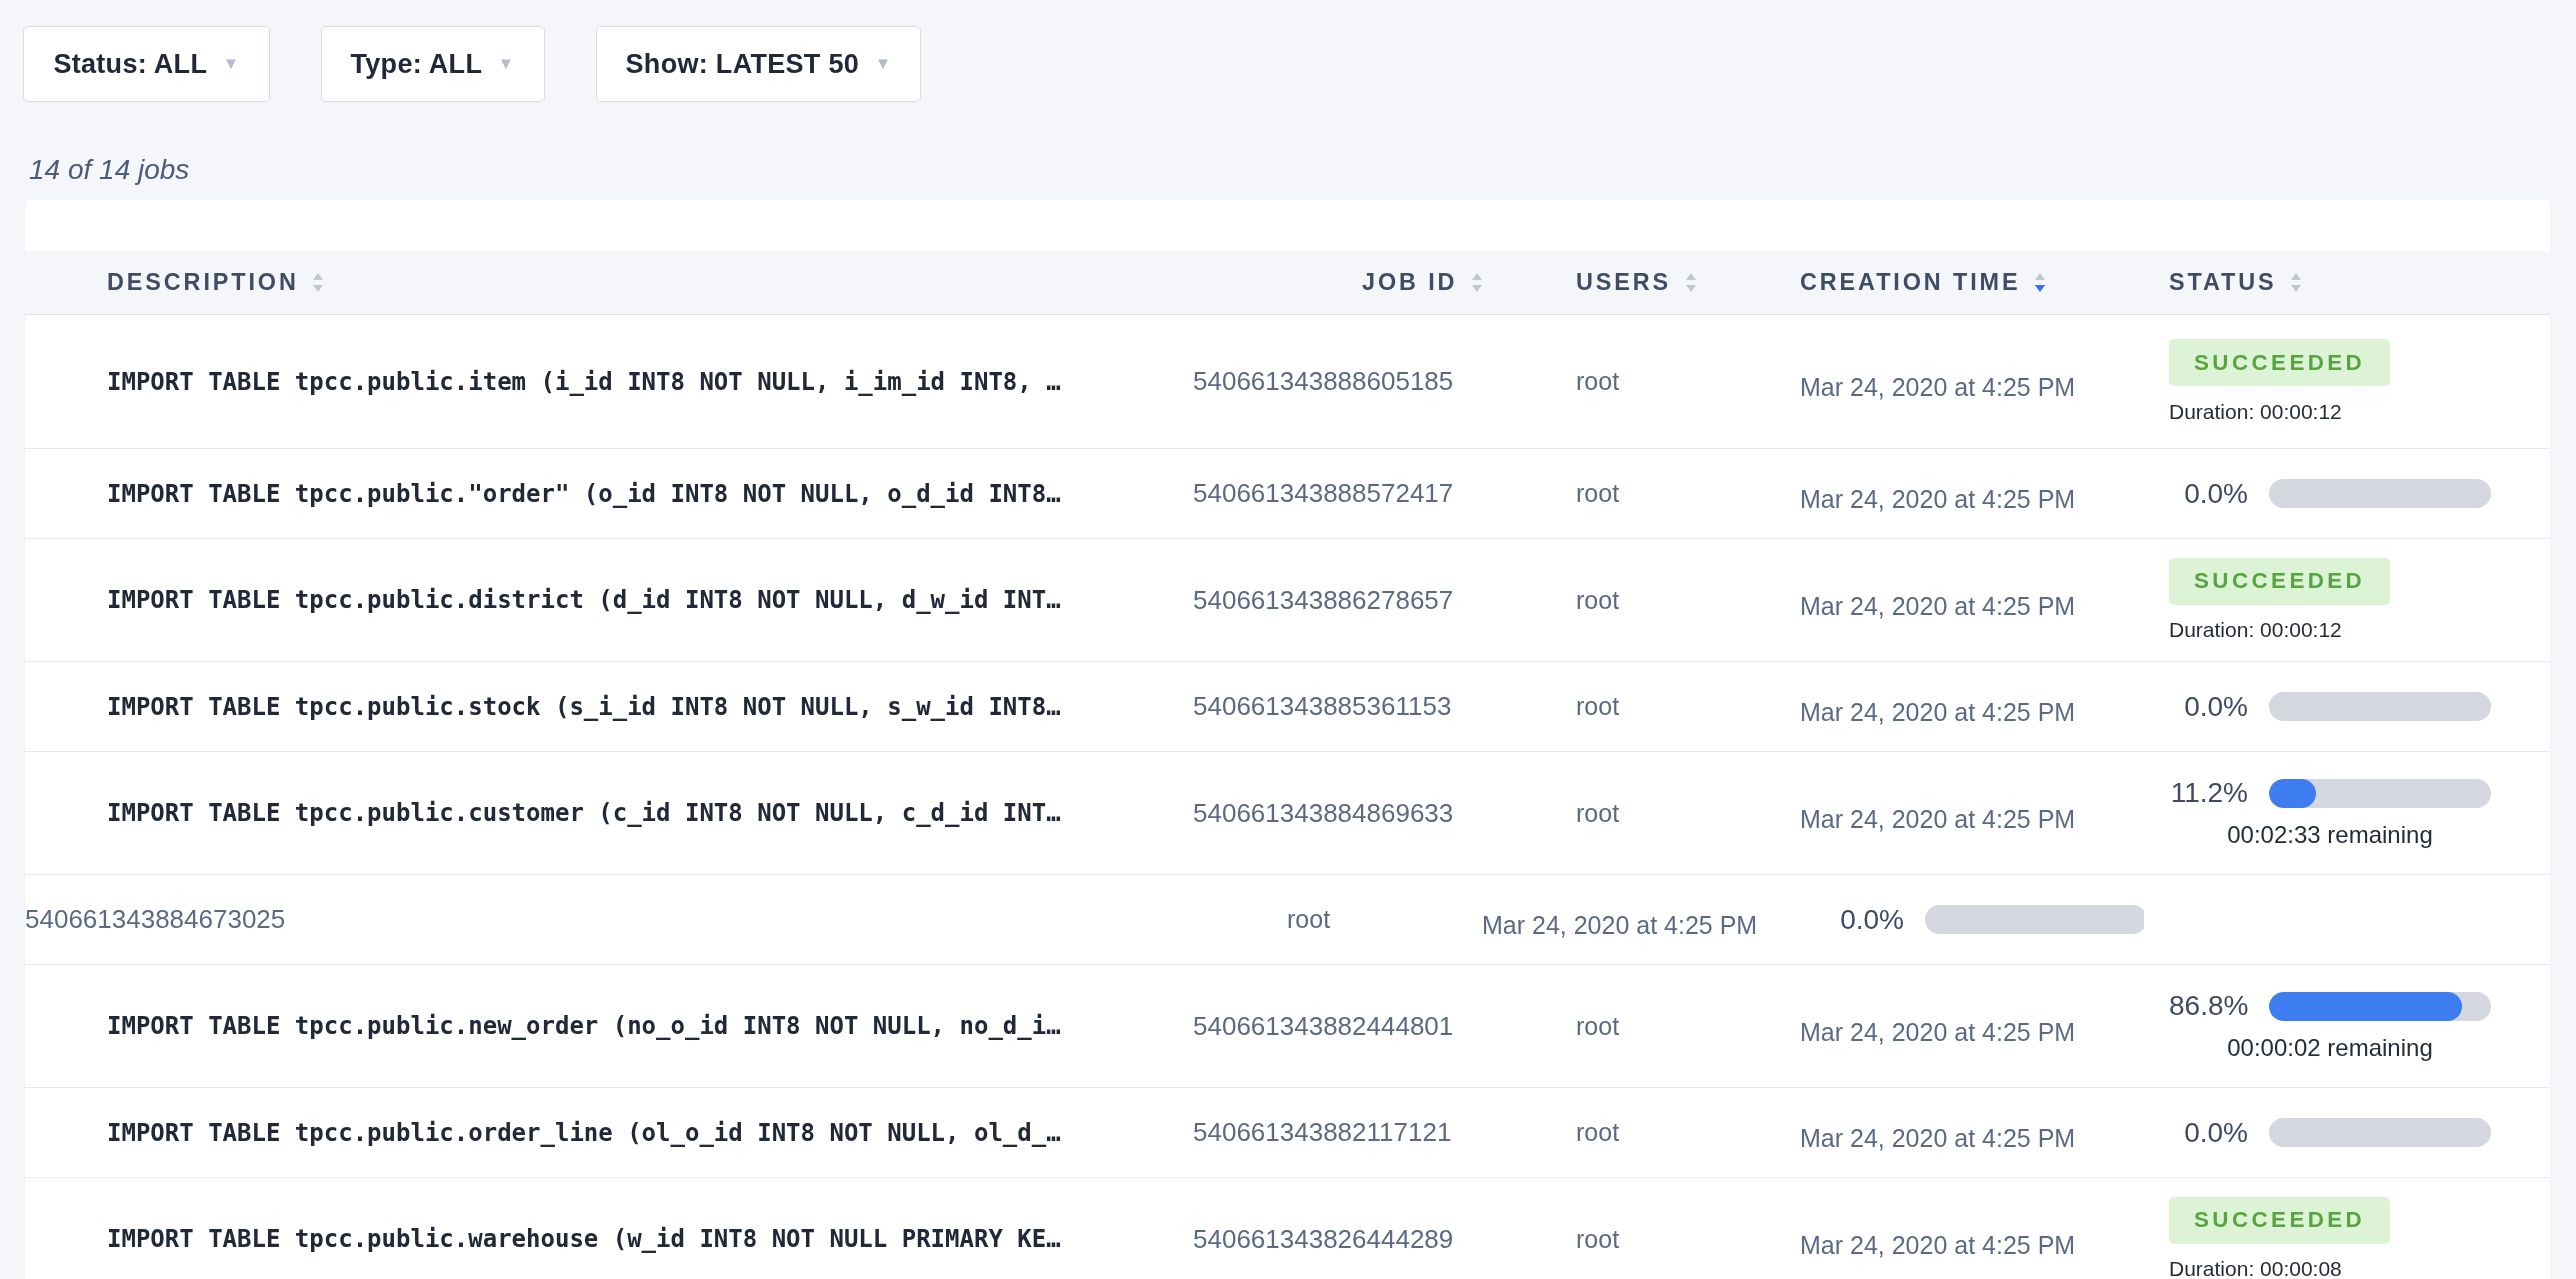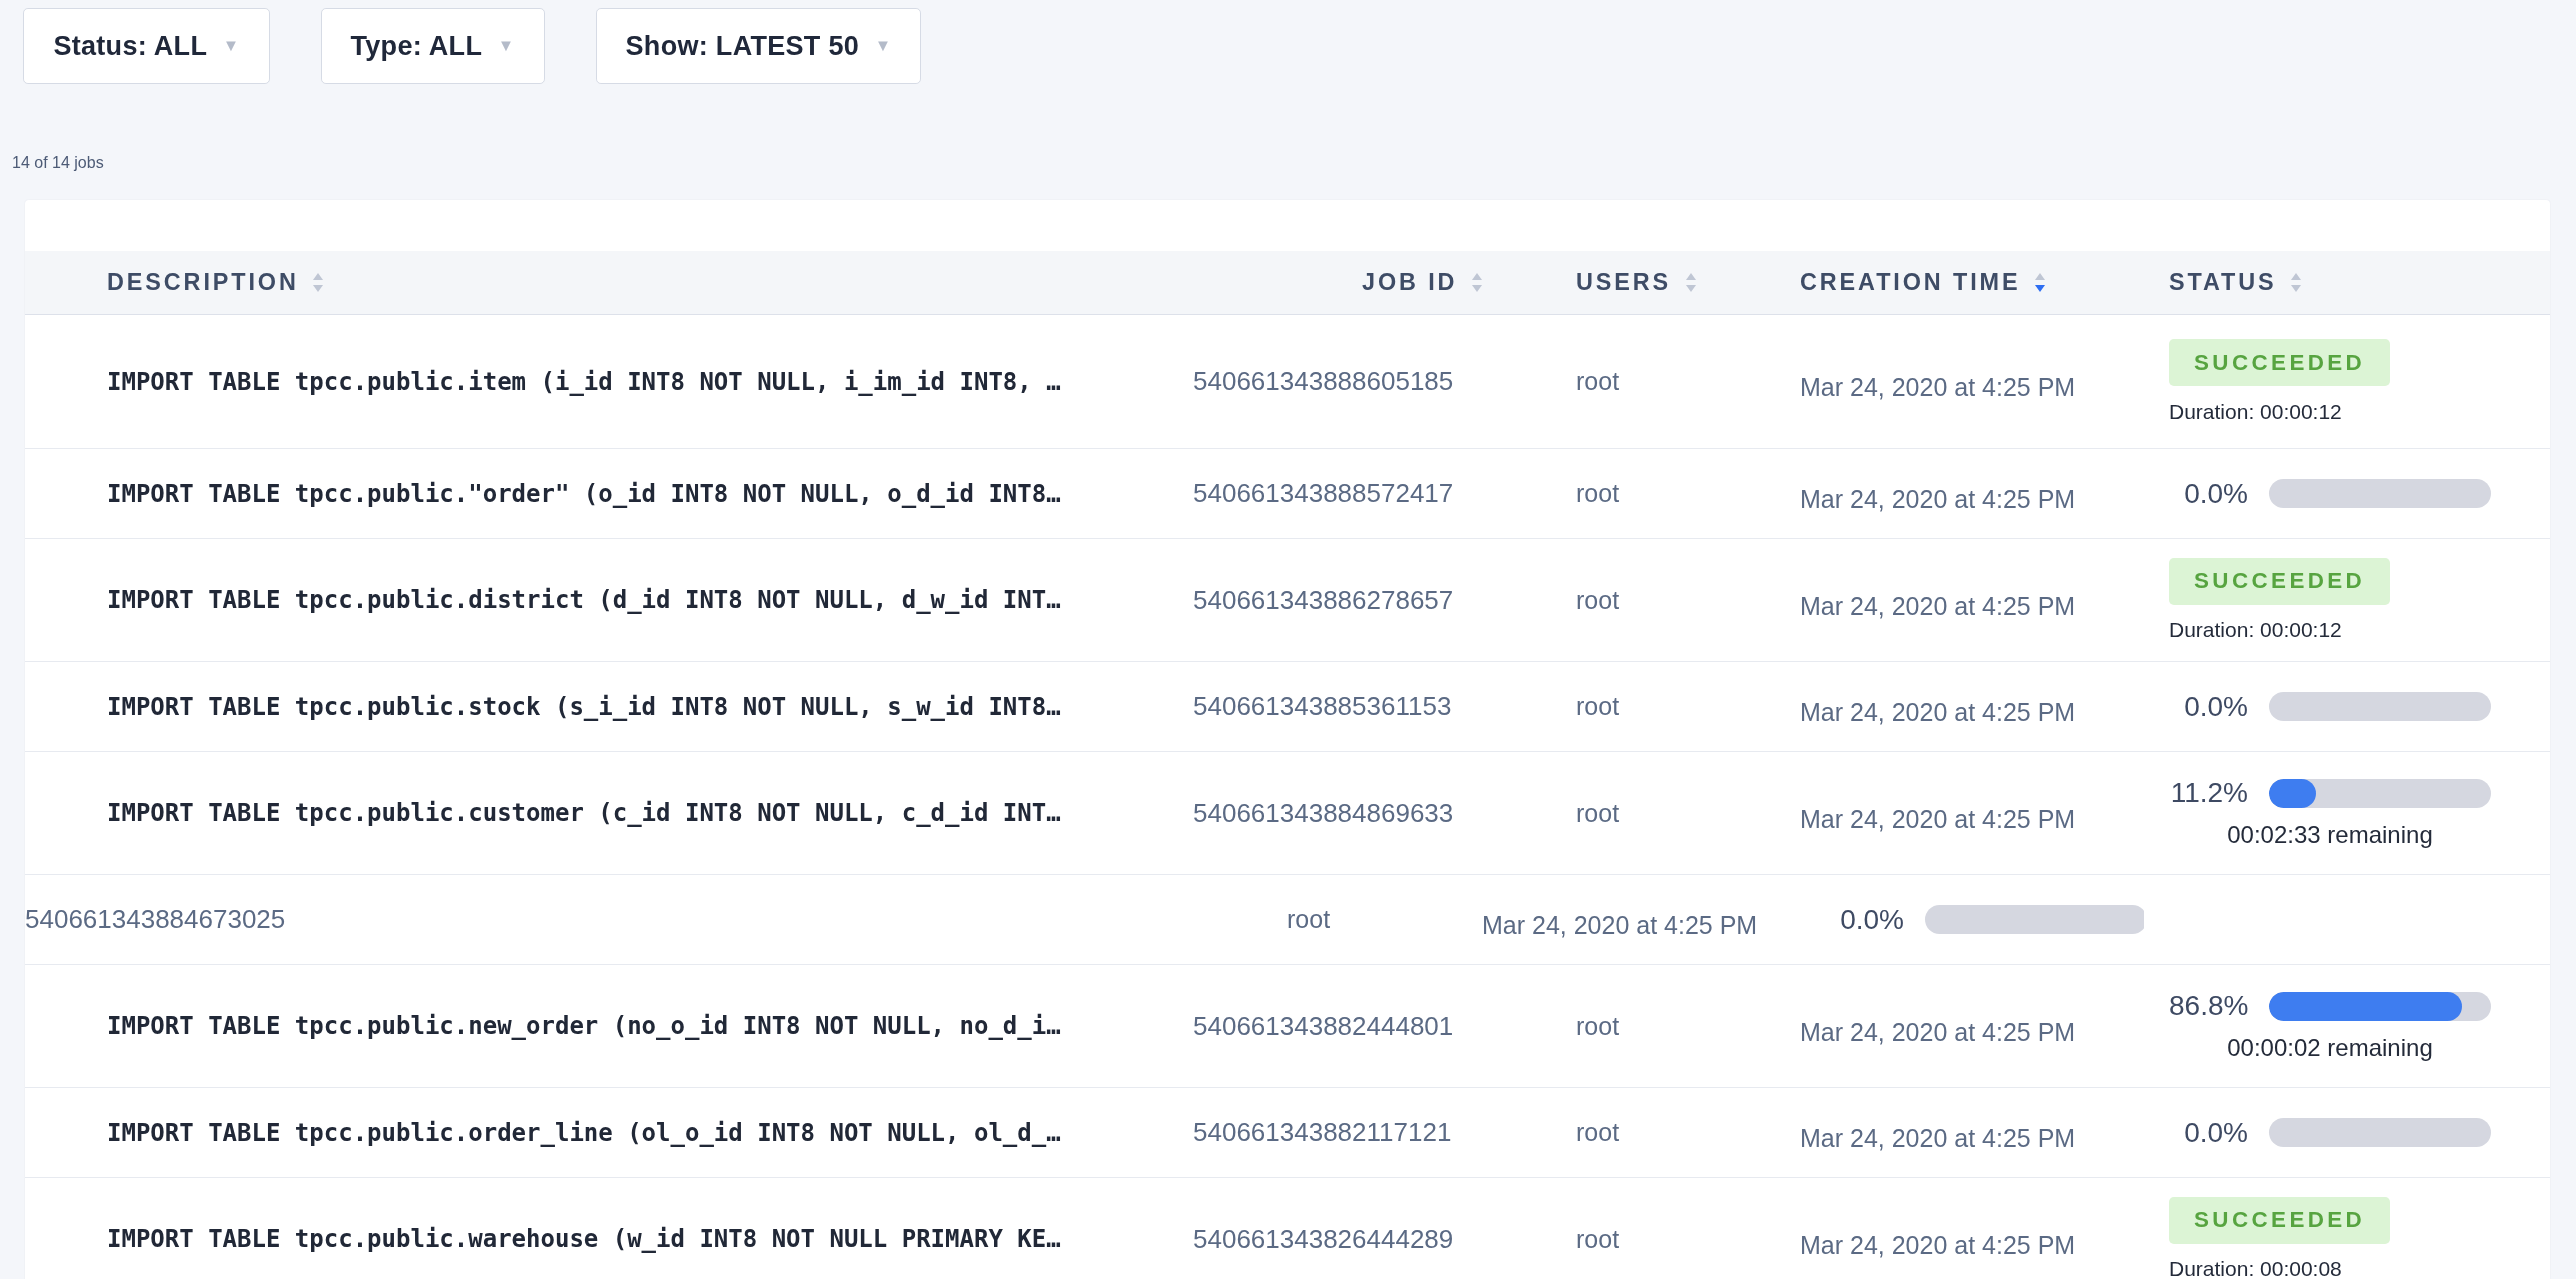--- a/index.html
+++ b/index.html
@@ -5,31 +5,31 @@
   * { margin:0; padding:0; box-sizing:border-box; }
   html,body { width:2576px; height:1279px; overflow:hidden; }
   body {
     background:#f4f6fa;
     font-family:"Liberation Sans","DejaVu Sans",sans-serif;
     color:#242b3a;
     position:relative;
   }
 
   
-  .filter-bar { position:absolute; top:8px; left:23.4px; display:flex; gap:51px; }
+  .filter-bar { position:absolute; top:26px; left:23.4px; display:flex; gap:51px; }
   .dropdown-btn {
     height:76px; background:#ffffff; border:1px solid #d6dbe5; border-radius:4.9px;
     display:inline-flex; align-items:center; padding:0 29px; cursor:pointer;
     font-size:27px; font-weight:bold; color:#20283a; letter-spacing:0.3px;
   }
   .caret { margin-left:15.6px; font-size:16.6px; color:#b4bbc9; line-height:1; }
 
   .jobs-summary {
-    position:absolute; top:154px; left:12px;
-    font-size:16px; color:#4d5b76;
+    position:absolute; top:154px; left:29px;
+    font-size:28px; color:#4d5b76;font-style:italic;
   }
 
   
   .table-card {
     position:absolute; top:200px; left:25px; width:2525px; bottom:-19.5px;
     background:#ffffff; border-radius:3.9px 3.9px 0 0; padding-top:51px;
     box-shadow:0 0 1.9px rgba(60,70,90,.08);
   }
   .grid-row {
     display:grid;

